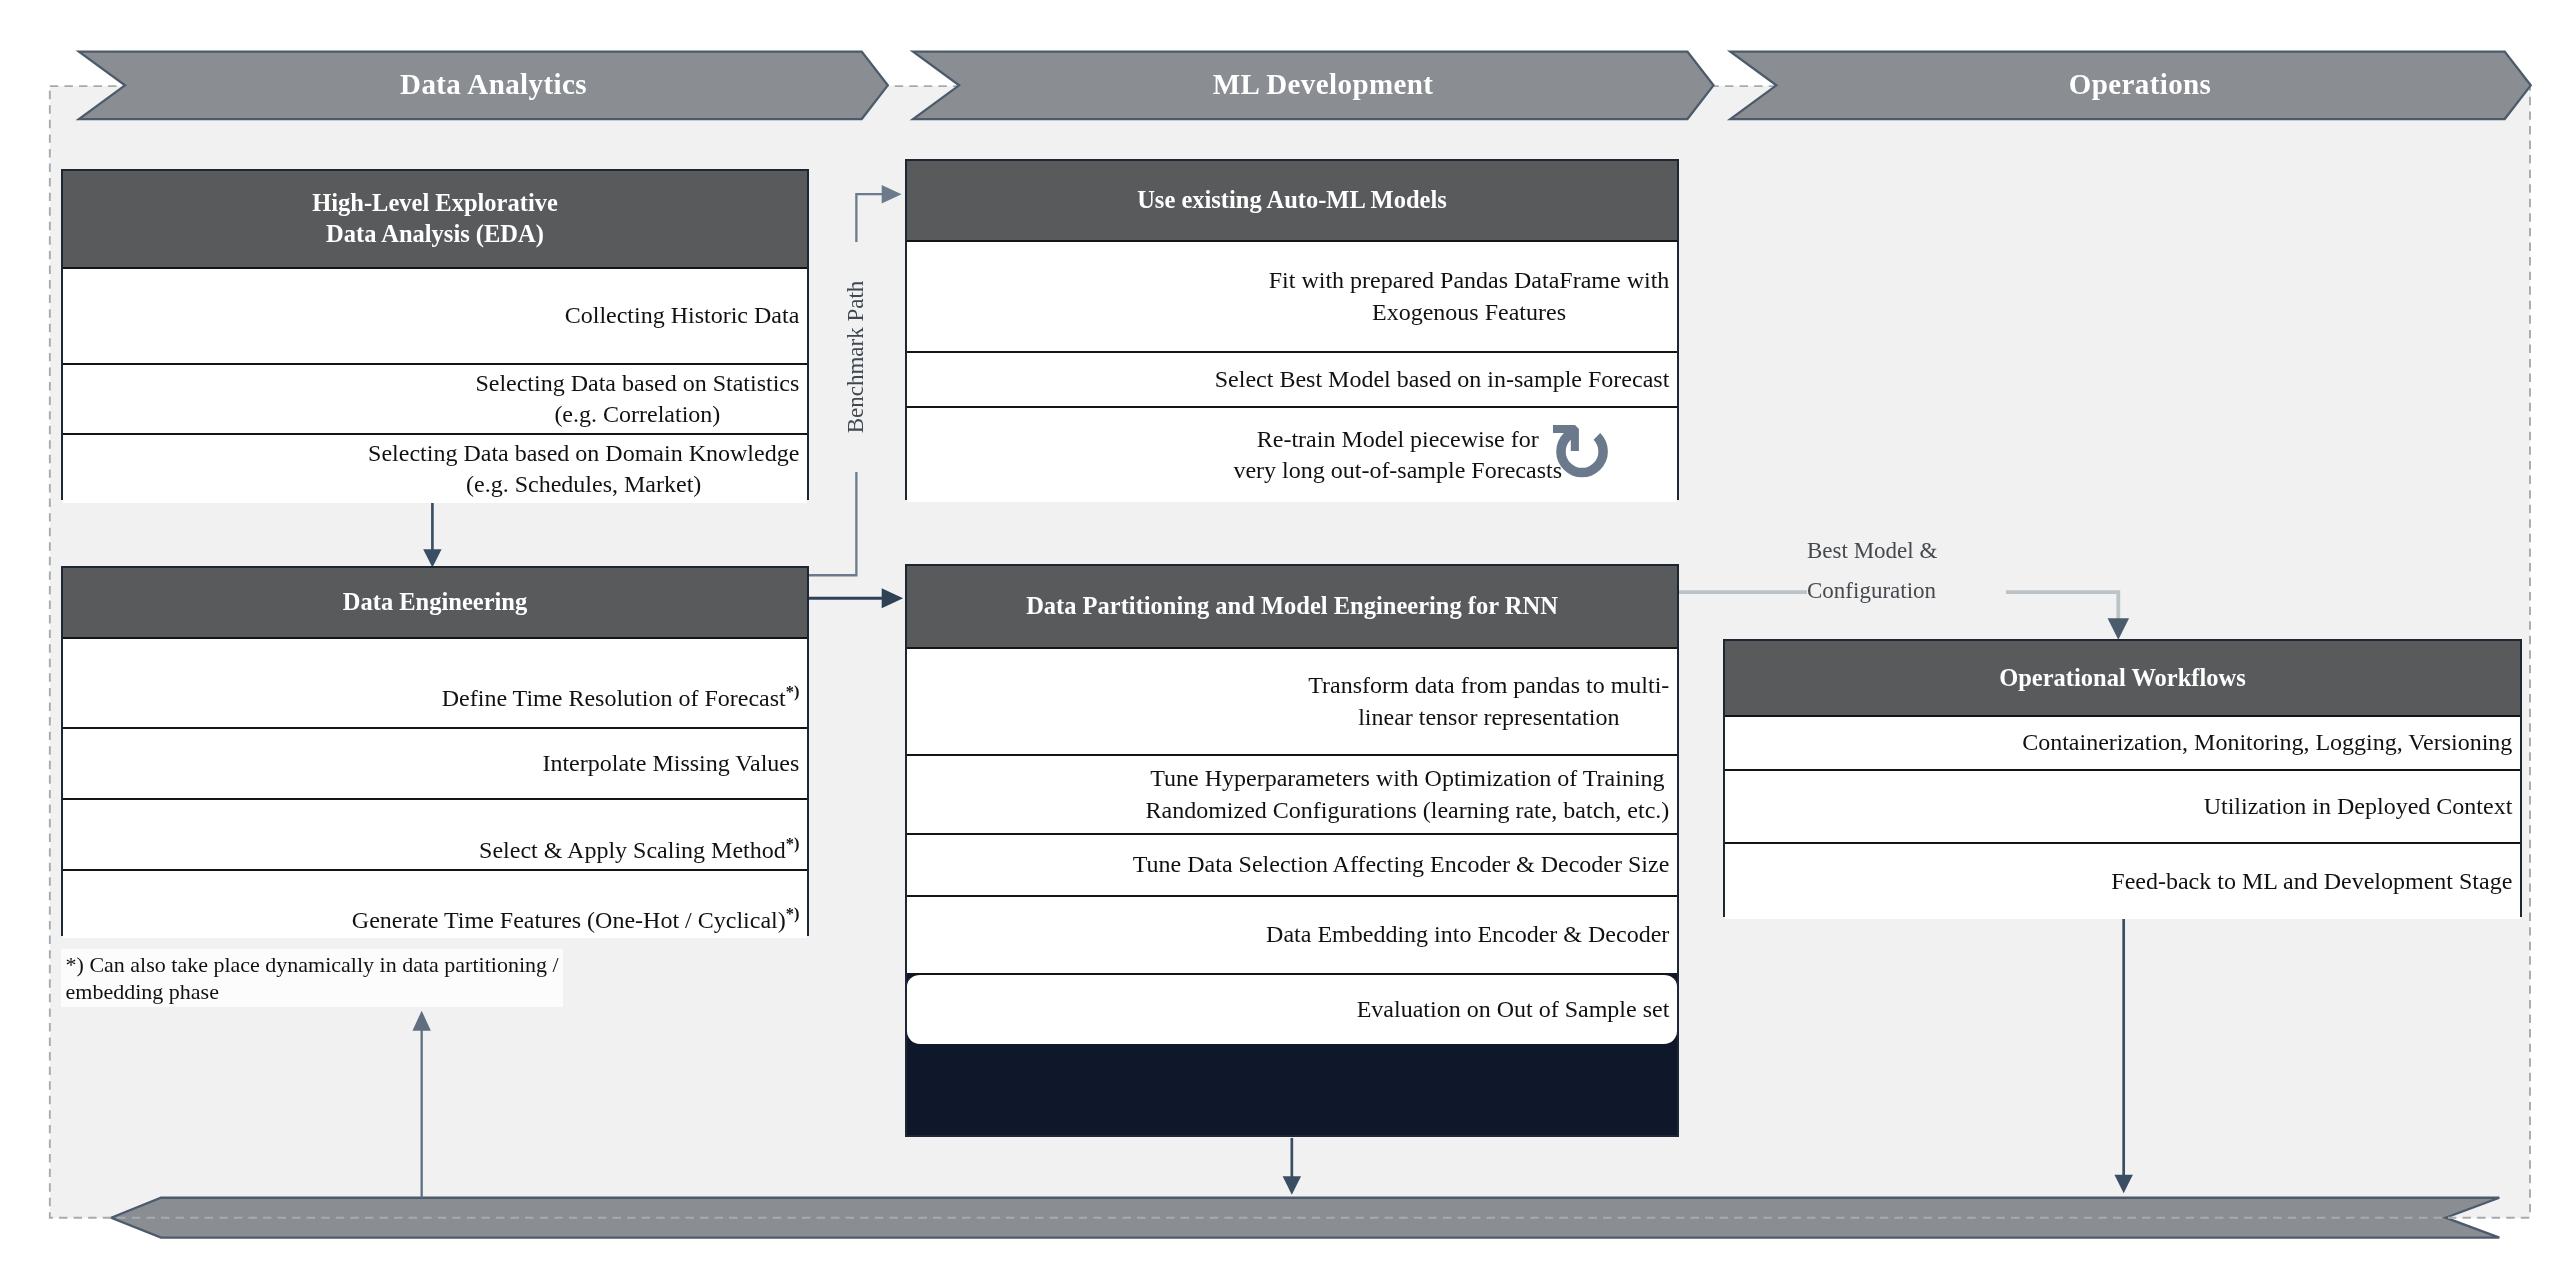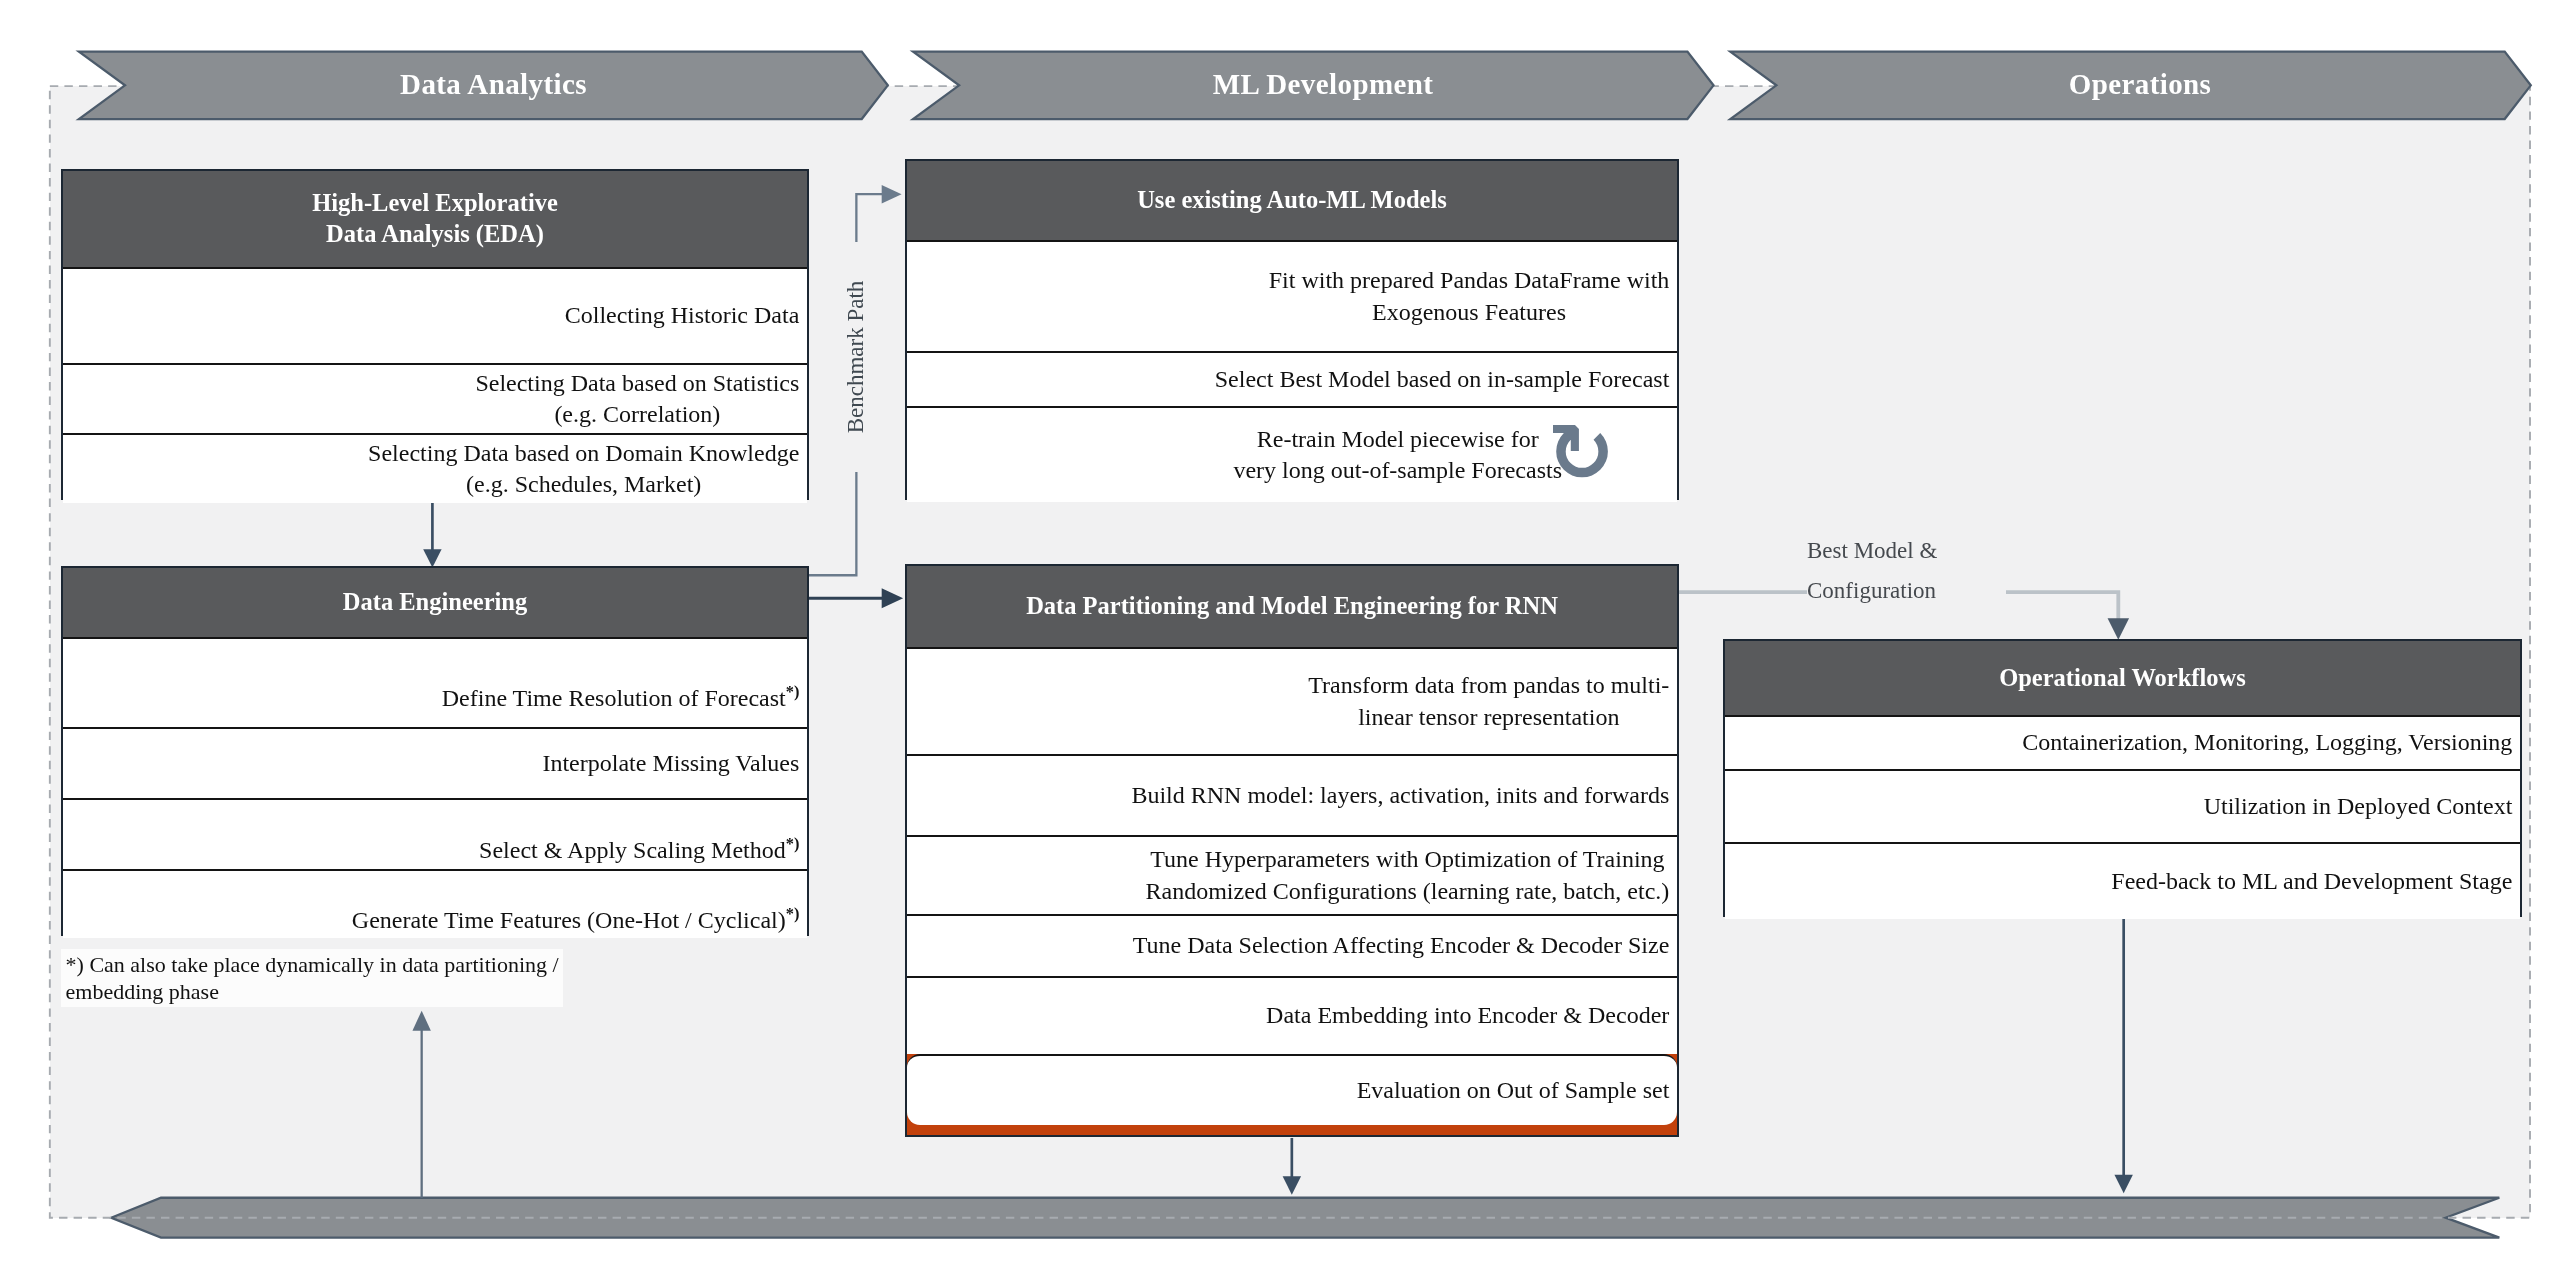--- a/index.html
+++ b/index.html
@@ -4,21 +4,21 @@
 <style>
   html,body{margin:0;padding:0;background:#ffffff;}
   .stage{position:relative;width:2576px;height:1267px;background:#ffffff;overflow:hidden;
          font-family:"Liberation Serif","DejaVu Serif",serif;color:#111;}
   .panel{position:absolute;left:50px;top:86px;width:2480px;height:1132px;background:#f1f1f2;}
   svg.overlay{position:absolute;left:0;top:0;width:2576px;height:1267px;}
 
   .banner-label{position:absolute;height:67px;display:flex;align-items:center;justify-content:center;
                 color:#ffffff;font-weight:bold;font-size:29px;letter-spacing:0.4px;}
 
-  .box{position:absolute;background:#c2410c;border:2.3px solid #1c2733;box-sizing:border-box;font-family:Liberation Serif, serif;}
+  .box{position:absolute;background:#0f172a;border:2.3px solid #1c2733;box-sizing:border-box;font-family:Liberation Serif, serif;}
   .box-header{background:#595a5c;color:#ffffff;font-weight:bold;font-size:24.5px;line-height:1.25;
               display:flex;align-items:center;justify-content:center;text-align:center;
               white-space:pre-line;box-sizing:border-box;}
   .cell{display:flex;align-items:center;justify-content:flex-end;text-align:center;
         font-size:24px;line-height:1.3;border-top:2.3px solid #141414;box-sizing:border-box;
         white-space:pre-line;background:#fff;padding:0 7.7px;}
   .cell sup{font-size:0.68em;font-weight:bold;vertical-align:super;line-height:0;}
 
   .note{position:absolute;font-size:22px;line-height:1.25;white-space:pre-line;
         background:rgba(255,255,255,.75);padding:1.5px 4.6px;}
@@ -128,23 +128,20 @@
     </div>
   </div>
   <div class="loop-icon">↻</div>
 
   <div class="box" style="left:905px;top:564px;width:774px;height:573px;">
     <div class="box-header" style="height:81px;">Data Partitioning and Model Engineering for RNN</div>
     <div class="cell" style="height:107px;">
       <span>Transform data from pandas to multi-
 linear tensor representation</span>
     </div>
-    <div class="cell" style="height:81px;">
-      <span>Build RNN model: layers, activation, inits and forwards</span>
-    </div>
     <div class="cell" style="height:79px;">
       <span>Tune Hyperparameters with Optimization of Training
 Randomized Configurations (learning rate, batch, etc.)</span>
     </div>
     <div class="cell" style="height:62px;">
       <span>Tune Data Selection Affecting Encoder &amp; Decoder Size</span>
     </div>
     <div class="cell" style="height:78px;">
       <span>Data Embedding into Encoder &amp; Decoder</span>
     </div>

